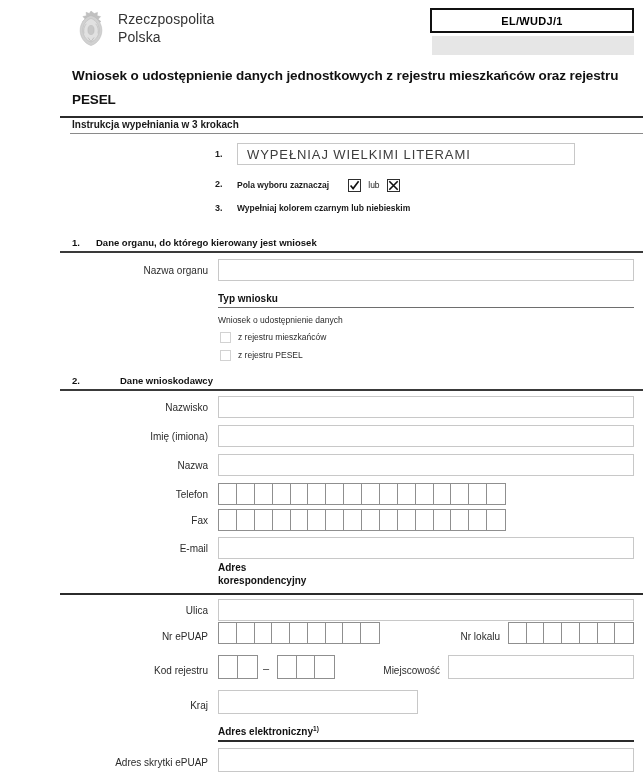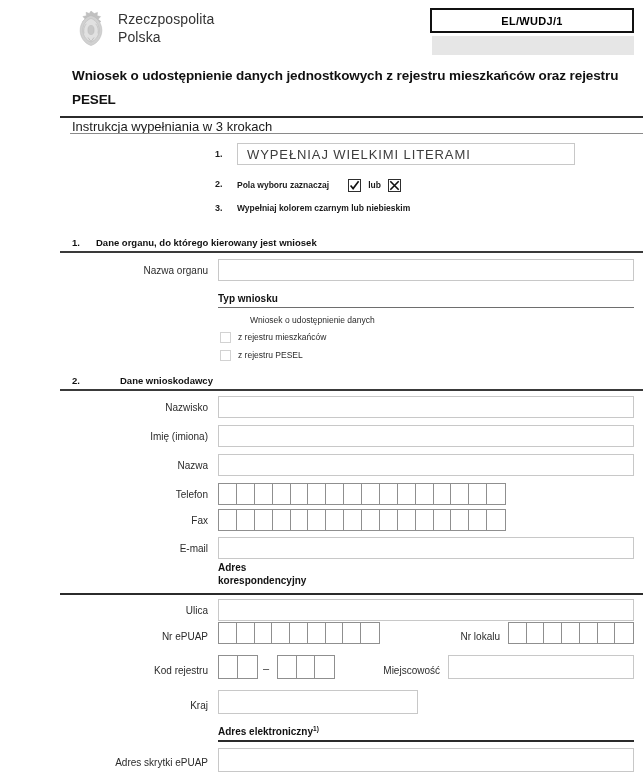--- a/index.html
+++ b/index.html
@@ -74,21 +74,21 @@
     line-height: 24px;
     letter-spacing: -.1px;
   }
   #title-rule {
     left: 60px; top: 116px; width: 583px; height: 2px;
   }
 
   
   #instr-heading {
     left: 72px; top: 119px;
-    font-size: 13px; font-weight: normal; color: #1a1a1a;
+    font-size: 10px; font-weight: bold; color: #1a1a1a;
   }
   #instr-rule {
     left: 70px; top: 133px; width: 573px; height: 1px;
     background: #8a8a8a;
   }
 
   .step-num {
     font-size: 9px; font-weight: bold; color: #1a1a1a;
     left: 215px; width: 14px; text-align: left;
   }
@@ -107,21 +107,21 @@
   }
   .mark-box {
     width: 13px; height: 13px;
     border: 1px solid #2e2e2e;
     box-sizing: border-box;
     display: inline-flex; align-items: center; justify-content: center;
     vertical-align: -3px;
   }
   .mark-box svg { display: block; }
   .lub-word {
-    font-size: 8.5px; font-weight: bold; color: #1a1a1a;
+    font-size: 8.5px; font-weight: normal; color: #1a1a1a;
     margin: 0 5px;
   }
 
   
   .sec-num {
     font-size: 9.5px; font-weight: bold; color: #111;
     left: 72px;
   }
   .sec-title {
     font-size: 9.5px; font-weight: bold; color: #111;
@@ -244,21 +244,21 @@
 <div class="abs sec-rule sec-line" style="top:251px;"></div>
 
 <div class="abs lbl" style="left:60px; top:265px; width:148px;">Nazwa organu</div>
 <div class="abs field-box" style="left:218px; top:259px; width:416px; height:22px;">
   <span style="display:block;font-size:9px;padding:5px 0 0 6px;color:#222;"></span>
 </div>
 
 <div class="abs sub-head" style="top:293px;">Typ wniosku</div>
 <div class="abs sub-rule" style="top:307px;"></div>
 
-<div class="abs plain-text" style="top:315px;margin-left:32px;">Wniosek o udostępnienie danych</div>
+<div class="abs plain-text" style="top:315px;">Wniosek o udostępnienie danych</div>
 
 <div class="abs cbx" style="top:332px;"></div>
 <div class="abs cbx-label" style="top:332px;">z rejestru mieszkańców</div>
 
 <div class="abs cbx" style="top:350px;"></div>
 <div class="abs cbx-label" style="top:350px;">z rejestru PESEL</div>
 
 <div class="abs sec-num" style="top:375px;">2.</div>
 <div class="abs sec-title" style="top:375px;padding-left:24px;">Dane wnioskodawcy</div>
 <div class="abs sec-rule sec-line" style="top:389px;"></div>

